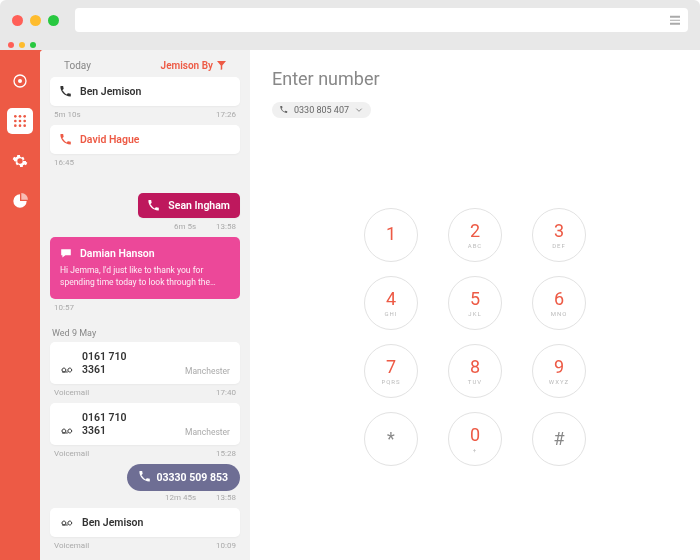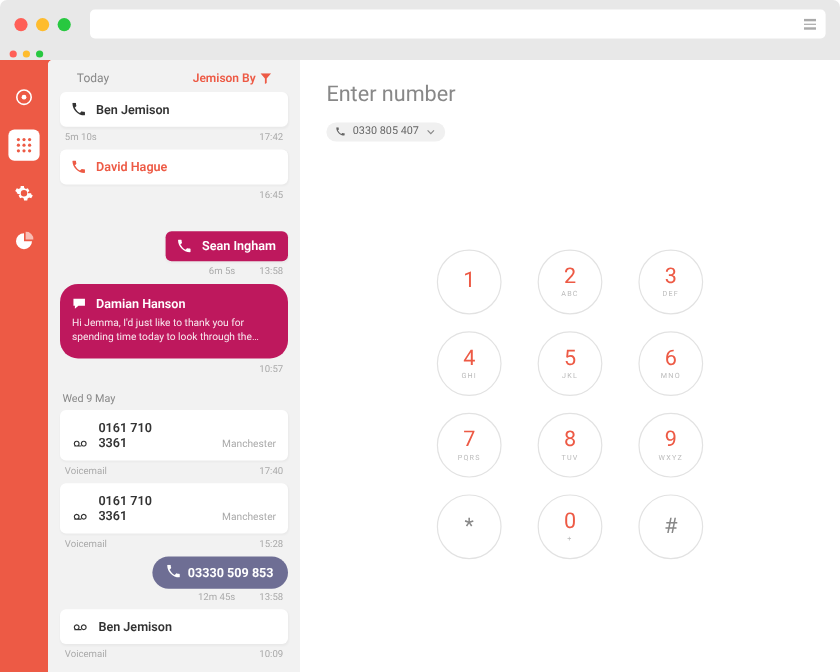--- a/index.html
+++ b/index.html
@@ -47,23 +47,23 @@
   .card { background: #fff; border-radius: 5px; padding: 8px 10px; display: flex; align-items: center; gap: 8px; margin-bottom: 2px; box-shadow: 0 1px 2px rgba(0,0,0,0.04); }
   .card.right { margin-left: auto; width: fit-content; padding: 6px 10px; }
   .card .icon { width: 12px; height: 12px; flex-shrink: 0; }
   .card .name { font-weight: 600; font-size: 10.5px; color: #333; white-space: nowrap; }
   .card .name.red { color: #ed5a45; }
 
   .card.purple { background: #be185d; color: #fff; margin-top: 20px; }
   .card.purple .name { color: #fff; }
 
   .meta-row { display: flex; justify-content: space-between; font-size: 8px; color: #aaa; padding: 2px 4px 6px; }
-  .meta-row.single { justify-content: flex-end; }
-
-  .msg-card { background: #be185d; color: #fff; border-radius: 15px; padding: 10px; margin-bottom: 2px; }
+  .meta-row.single { justify-content: flex-start; }
+
+  .msg-card { background: #ec4899; color: #fff; border-radius: 5px; padding: 10px; margin-bottom: 2px; }
   .msg-card .head { display: flex; align-items: center; gap: 8px; margin-bottom: 5px; }
   .msg-card .head .name { font-weight: 600; font-size: 10.5px; }
   .msg-card .body { font-size: 8.5px; line-height: 1.4; opacity: 0.9; }
 
   .vm-card { background: #fff; border-radius: 5px; padding: 0; overflow: hidden; margin-bottom: 2px; box-shadow: 0 1px 2px rgba(0,0,0,0.04); }
   .vm-top { display: flex; align-items: flex-end; padding: 8px 10px; gap: 8px; }
   .vm-top .number { font-weight: 600; font-size: 10.5px; color: #333; }
   .vm-top .loc { font-size: 8.5px; color: #aaa; margin-left: auto; padding-left: 24px; }
   .vm-bottom-row { display: flex; justify-content: space-between; font-size: 8px; color: #aaa; padding: 2px 4px 6px; }
 
@@ -178,21 +178,21 @@
         <div class="log-list">
 
           <div class="card">
             <svg class="icon" viewBox="0 0 16 16" style="color:#333">
                 <use href="#svg-phone" class="phone-icon"></use>
               </svg>
             <span class="name">Ben Jemison</span>
           </div>
           <div class="meta-row">
             <span>5m 10s</span>
-            <span>17:42</span>
+            <span>17:26</span>
           </div>
 
           <div class="card">
             <svg class="icon" viewBox="0 0 16 16" style="color:#ed5a45">
                 <use href="#svg-phone" class="phone-icon"></use>
               </svg>
             <span class="name red">David Hague</span>
           </div>
           <div class="meta-row single">
             <span>16:45</span>

